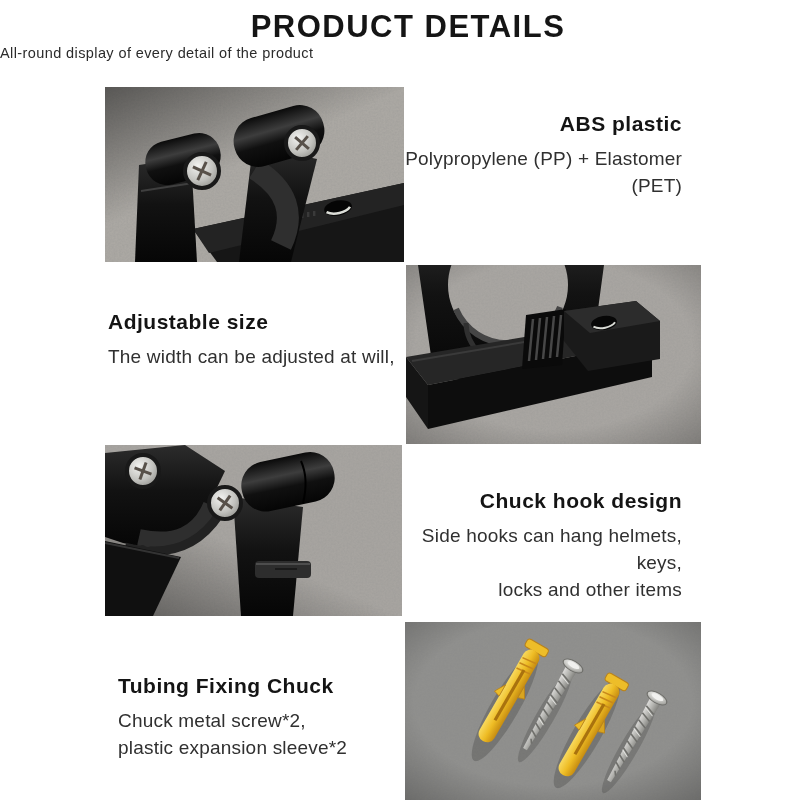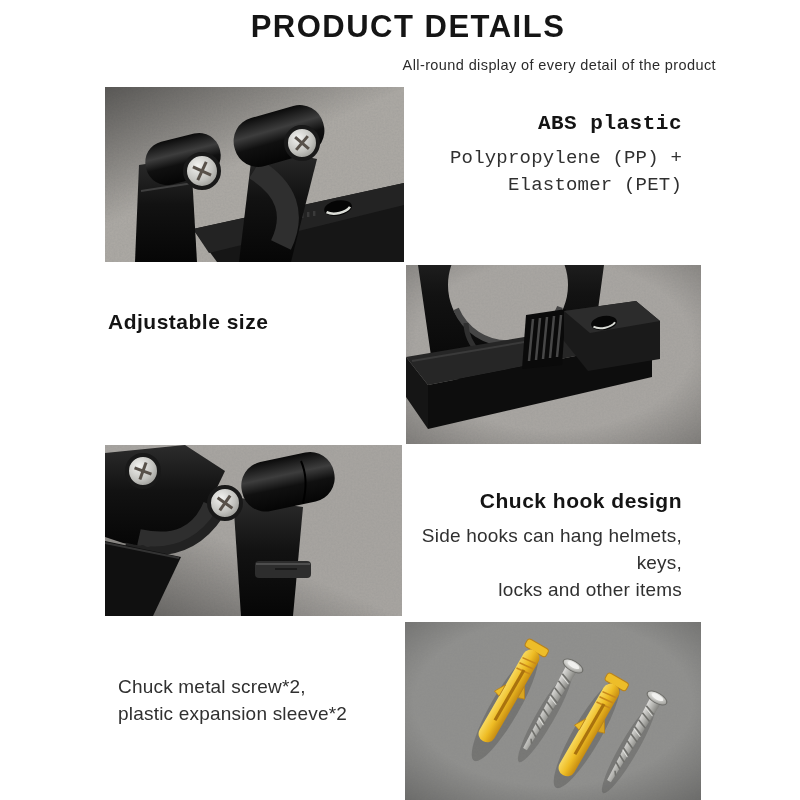--- a/index.html
+++ b/index.html
@@ -5,35 +5,35 @@
   html,body{margin:0;padding:0;background:#fff;}
   .page{
     position:relative;width:800px;height:800px;background:#ffffff;overflow:hidden;
     font-family:"Liberation Sans", sans-serif;color:#1c1c1c;
   }
   .title{
     position:absolute;top:9px;left:8px;width:800px;text-align:center;
     font-size:31px;font-weight:700;letter-spacing:1.5px;color:#151515;margin:0;
   }
   .subtitle{
-    position:absolute;top:45px;left:0;width:704px;text-align:right;
-    font-size:14.5px;color:#2b2b2b;letter-spacing:.4px;margin:12px;
+    position:absolute;top:45px;left:0;width:704px;text-align:left;
+    font-size:14.5px;color:#2b2b2b;letter-spacing:.4px;margin:0;
   }
   figure{margin:0;padding:0;position:absolute;overflow:hidden;}
   figure svg{display:block;}
   .fig1{left:105px;top:87px;width:299px;height:175px;}
   .fig2{left:406px;top:265px;width:295px;height:179px;}
   .fig3{left:105px;top:445px;width:297px;height:171px;}
   .fig4{left:405px;top:622px;width:296px;height:178px;}
   .txt{position:absolute;width:310px;}
   .txt h2{margin:0 0 8px 0;font-size:21px;line-height:26px;font-weight:700;letter-spacing:.5px;color:#141414;}
   .txt p{margin:0;font-size:19px;line-height:27px;color:#303030;letter-spacing:.2px;}
   .txt.align-right{text-align:right;}
   .txt.align-left{text-align:left;}
-  .txt1{right:118px;top:111px;font-family:Liberation Mono, monospace;}
+  .txt1{right:118px;top:111px;}
   .txt2{left:108px;top:309px;}
   .txt3{right:118px;top:488px;}
   .txt4{left:118px;top:673px;}
   .defs-holder{position:absolute;width:0;height:0;overflow:hidden;}
 </style>
 </head>
 <body>
 
 <div class="page">
 
@@ -160,20 +160,21 @@
     </svg>
   </figure>
 
   <div class="txt txt1 align-right">
     <h2>ABS plastic</h2>
     <p>Polypropylene (PP) + Elastomer (PET)</p>
   </div>
 
   <div class="txt txt2 align-left">
     <h2>Adjustable size</h2>
+    <p>The width can be adjusted at will,</p>
   </div>
 
   <figure class="fig2">
     <svg width="295" height="179" viewBox="0 0 295 179">
       <rect width="295" height="179" fill="#a8a5a1"></rect>
       <rect width="295" height="179" filter="url(#grain)" opacity="0.42"></rect>
       <rect width="295" height="179" fill="url(#vigEdge)"></rect>
 
       <path fill-rule="evenodd" fill="url(#gBlackV)" d="M12,0 L198,0 L188,74 Q104,126 28,112 Z M42,20 a60,60 0 1,0 120,0 a60,60 0 1,0 -120,0"></path>
       <path d="M50,44 A56,56 0 0 0 154,42" stroke="#454545" stroke-width="6" fill="none"></path>
@@ -235,20 +236,21 @@
     </svg>
   </figure>
 
   <div class="txt txt3 align-right">
     <h2>Chuck hook design</h2>
     <p>Side hooks can hang helmets, keys,</p>
     <p>locks and other items</p>
   </div>
 
   <div class="txt txt4 align-left">
+    <h2>Tubing Fixing Chuck</h2>
     <p>Chuck metal screw*2,</p>
     <p>plastic expansion sleeve*2</p>
   </div>
 
   <figure class="fig4">
     <svg width="296" height="178" viewBox="0 0 296 178">
       <rect width="296" height="178" fill="#8e8e8c"></rect>
       <rect width="296" height="178" filter="url(#grain)" opacity="0.55"></rect>
       <rect width="296" height="178" fill="url(#vigEdge)"></rect>
       <ellipse cx="100" cy="85" rx="14" ry="62" fill="rgba(0,0,0,0.18)" transform="rotate(30 100 85)"></ellipse>

